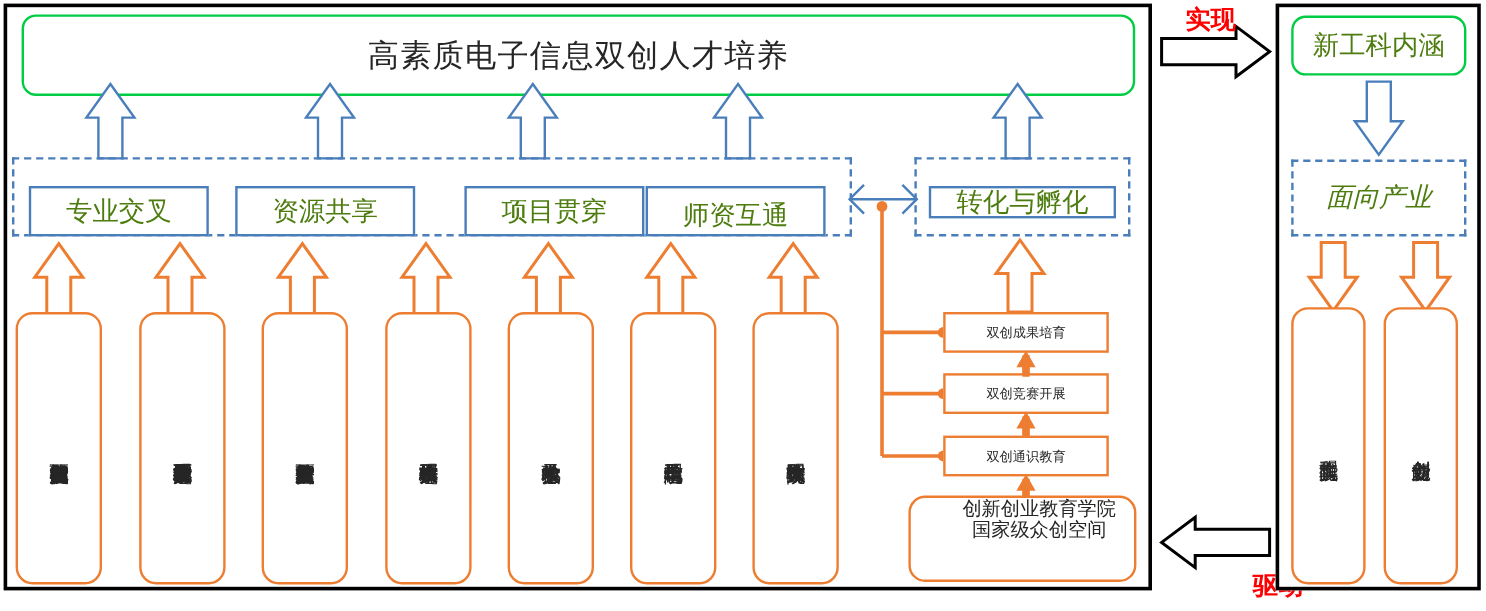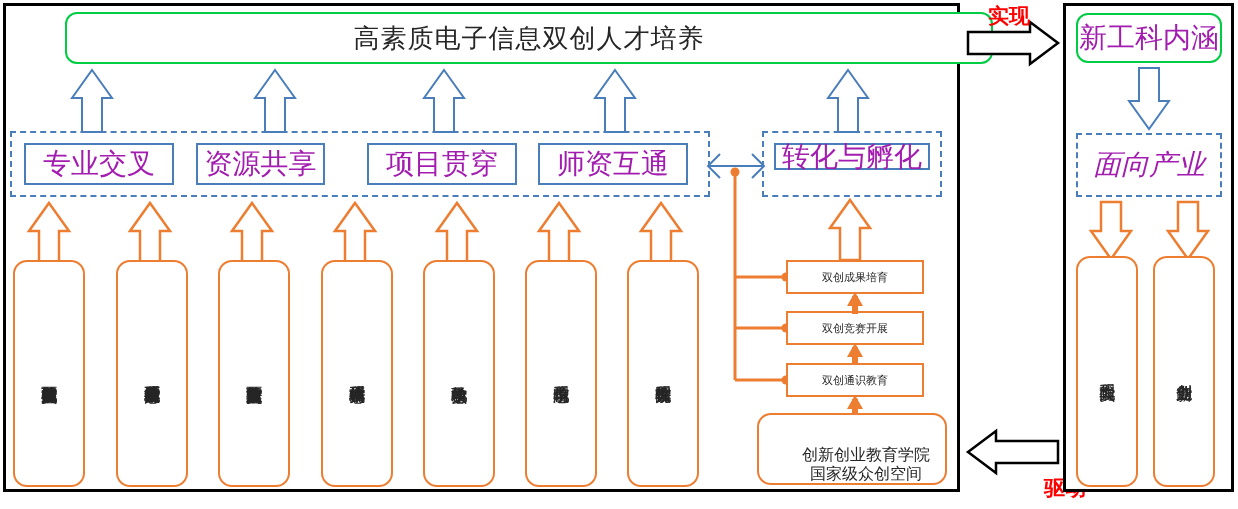--- a/index.html
+++ b/index.html
@@ -12,39 +12,39 @@
   .frame{border:3px solid #000;background:#fff;}
 
   
   .green-box{
     border:2.5px solid #00cc44;border-radius:12px;background:#fff;
     display:flex;align-items:center;justify-content:center;
   }
   
   .blue-box{
     border:2px solid #4a7ebb;background:#fff;
-    display:flex;align-items:center;justify-content:center;
+    display:flex;align-items:center;justify-content:center;margin-top:12px;
   }
   
   .blue-dashed{
     border:2.5px dashed #4a7ebb;background:transparent;
   }
   
   .orange-round{
     border:2px solid #ed7d31;border-radius:14px;background:#fff;
-    display:flex;align-items:center;justify-content:flex-end;padding-left:28px;
+    display:flex;align-items:center;justify-content:flex-start;padding-left:28px;
   }
   
   .orange-rect{
     border:2px solid #ed7d31;background:#fff;
     display:flex;align-items:center;justify-content:center;
   }
 
   .t-title{font-size:26px;color:#262626;letter-spacing:1px;}
-  .t-mid{font-size:28px;color:#a21caf;}
+  .t-mid{font-size:22px;color:#4d7c0f;}
   .t-small{font-size:11px;color:#262626;}
   .t-tiny{font-size:16px;color:#262626;line-height:1.15;text-align:center;}
 
   
   .vert{
     writing-mode:vertical-rl;
     text-orientation:upright;
     line-height:1.02;
     letter-spacing:0px;
     font-size:16px;color:#262626;
@@ -58,46 +58,46 @@
 
   svg{position:absolute;overflow:visible;}
 </style>
 </head>
 <body>
 
 <div id="stage">
 
   <div class="abs frame" style="left:3px;top:3px;width:957px;height:489px;"></div>
 
-  <div class="abs green-box" style="left:18px;top:12px;width:928px;height:52px;margin-left:47px;">
+  <div class="abs green-box" style="left:18px;top:12px;width:928px;height:68px;">
     <span class="t-title">高素质电子信息双创人才培养</span>
   </div>
 
   <svg class="abs" style="left:0;top:0;width:960px;height:210px;">
     <g fill="#ffffff" stroke="#4a7ebb" stroke-width="2">
       <polygon points="92,70 112,98 102,98 102,132 82,132 82,98 72,98"></polygon>
       <polygon points="275,70 295,98 285,98 285,132 265,132 265,98 255,98"></polygon>
       <polygon points="444,70 464,98 454,98 454,132 434,132 434,98 424,98"></polygon>
       <polygon points="615,70 635,98 625,98 625,132 605,132 605,98 595,98"></polygon>
       <polygon points="848,70 868,98 858,98 858,132 838,132 838,98 828,98"></polygon>
     </g>
   </svg>
 
   <div class="abs blue-dashed" style="left:10px;top:131px;width:700px;height:66px;"></div>
 
   <div class="abs blue-box" style="left:24px;top:143px;width:150px;height:42px;">
     <span class="t-mid">专业交叉</span>
   </div>
-  <div class="abs blue-box" style="left:196px;top:143px;width:129px;height:42px;">
+  <div class="abs blue-box" style="left:196px;top:143px;width:150px;height:42px;">
     <span class="t-mid">资源共享</span>
   </div>
-  <div class="abs blue-box" style="left:367px;top:143px;width:150px;height:42px;">
+  <div class="abs blue-box" style="left:387px;top:143px;width:150px;height:42px;">
     <span class="t-mid">项目贯穿</span>
   </div>
-  <div class="abs blue-box" style="left:538px;top:143px;width:150px;height:42px;">
+  <div class="abs blue-box" style="left:538px;top:143px;width:150px;height:42px;align-items:flex-end;">
     <span class="t-mid">师资互通</span>
   </div>
 
   <div class="abs blue-dashed" style="left:762px;top:131px;width:180px;height:66px;"></div>
   <div class="abs blue-box" style="left:774px;top:143px;width:156px;height:27px;">
     <span class="t-mid">转化与孵化</span>
   </div>
 
   <svg class="abs" style="left:706px;top:150px;width:60px;height:36px;">
     <g fill="none" stroke="#4a7ebb" stroke-width="2" stroke-linejoin="miter">

